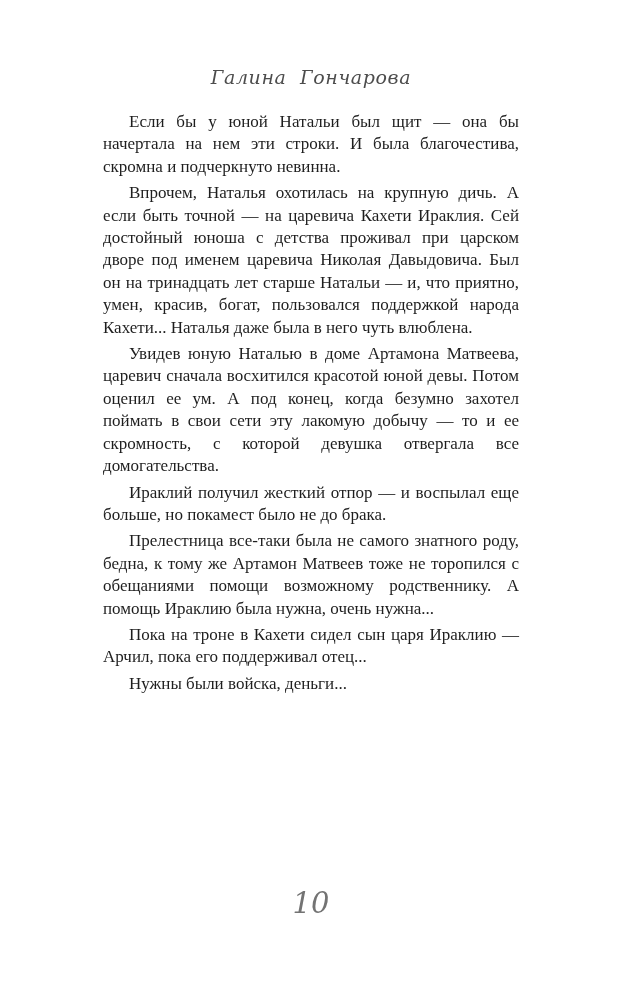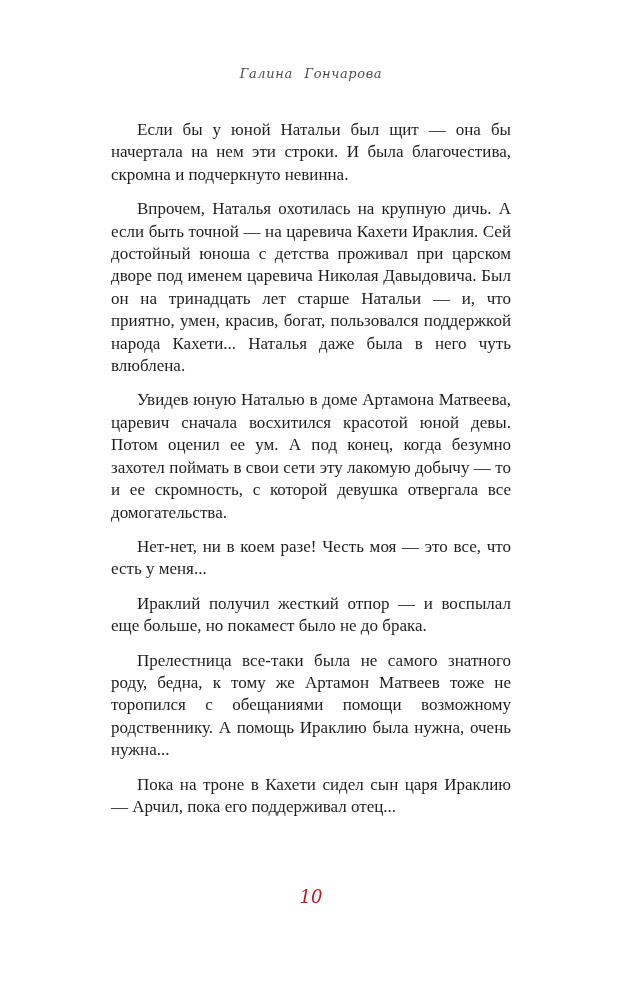--- a/index.html
+++ b/index.html
@@ -16,64 +16,64 @@
     font-family: "Liberation Serif", serif;
   }
   .running-head {
     position: absolute;
     top: 66px;
     left: 99px;
     width: 424px;
     text-align: center;
     font-family: "DejaVu Serif", serif;
     font-style: italic;
-    font-size: 13px;
+    font-size: 19px;
     letter-spacing: 0.6px;
     word-spacing: 7px;
     color: #4d4d4d;
   }
   .body-text {
     position: absolute;
     top: 107px;
     left: 99px;
     width: 424px;
     font-size: 17px;
     line-height: 22.4px;
     color: #1e1e1e;
     text-align: justify;
   }
   .body-text p {
-    margin: 12px;
+    margin: 4px;
     padding: 0;
     text-indent: 26px;
   }
   .folio {
     position: absolute;
     top: 886px;
     left: 99px;
     width: 424px;
     text-align: center;
     font-family: "DejaVu Serif", serif;
     font-style: italic;
-    font-size: 18px;
-    color: #b91c1c;
+    font-size: 29px;
+    color: #737373;
   }
 </style>
 </head>
 <body>
 
 <div class="page">
 
   <div class="running-head">Галина Гончарова</div>
 
   <div class="body-text">
     <p>Если бы у юной Натальи был щит — она бы начертала на нем эти строки. И была благочестива, скромна и подчеркнуто невинна.</p>
     <p>Впрочем, Наталья охотилась на крупную дичь. А если быть точной — на царевича Кахети Ираклия. Сей достойный юноша с детства проживал при царском дворе под именем царевича Николая Давыдовича. Был он на тринадцать лет старше Натальи — и, что приятно, умен, красив, богат, пользовался поддержкой народа Кахети... Наталья даже была в него чуть влюблена.</p>
     <p>Увидев юную Наталью в доме Артамона Матвеева, царевич сначала восхитился красотой юной девы. Потом оценил ее ум. А под конец, когда безумно захотел поймать в свои сети эту лакомую добычу — то и ее скромность, с которой девушка отвергала все домогательства.</p>
-    <p>Нет-нет, ни в коем разе! Честь моя — это все, что есть у меня...</p>
     <p>Ираклий получил жесткий отпор — и воспылал еще больше, но покамест было не до брака.</p>
     <p>Прелестница все-таки была не самого знатного роду, бедна, к тому же Артамон Матвеев тоже не торопился с обещаниями помощи возможному родственнику. А помощь Ираклию была нужна, очень нужна...</p>
     <p>Пока на троне в Кахети сидел сын царя Ираклию — Арчил, пока его поддерживал отец...</p>
+    <p>Нужны были войска, деньги...</p>
   </div>
 
   <div class="folio">10</div>
 
 </div>
 
 </body></html>

